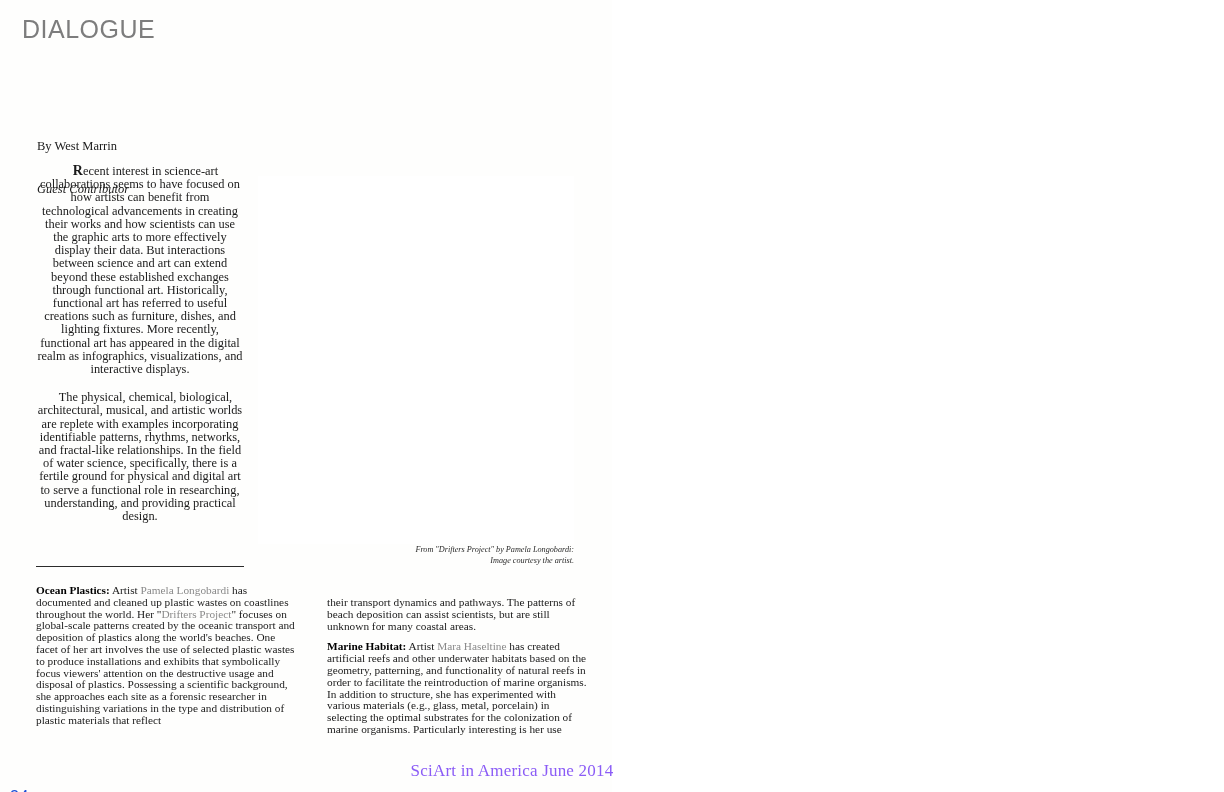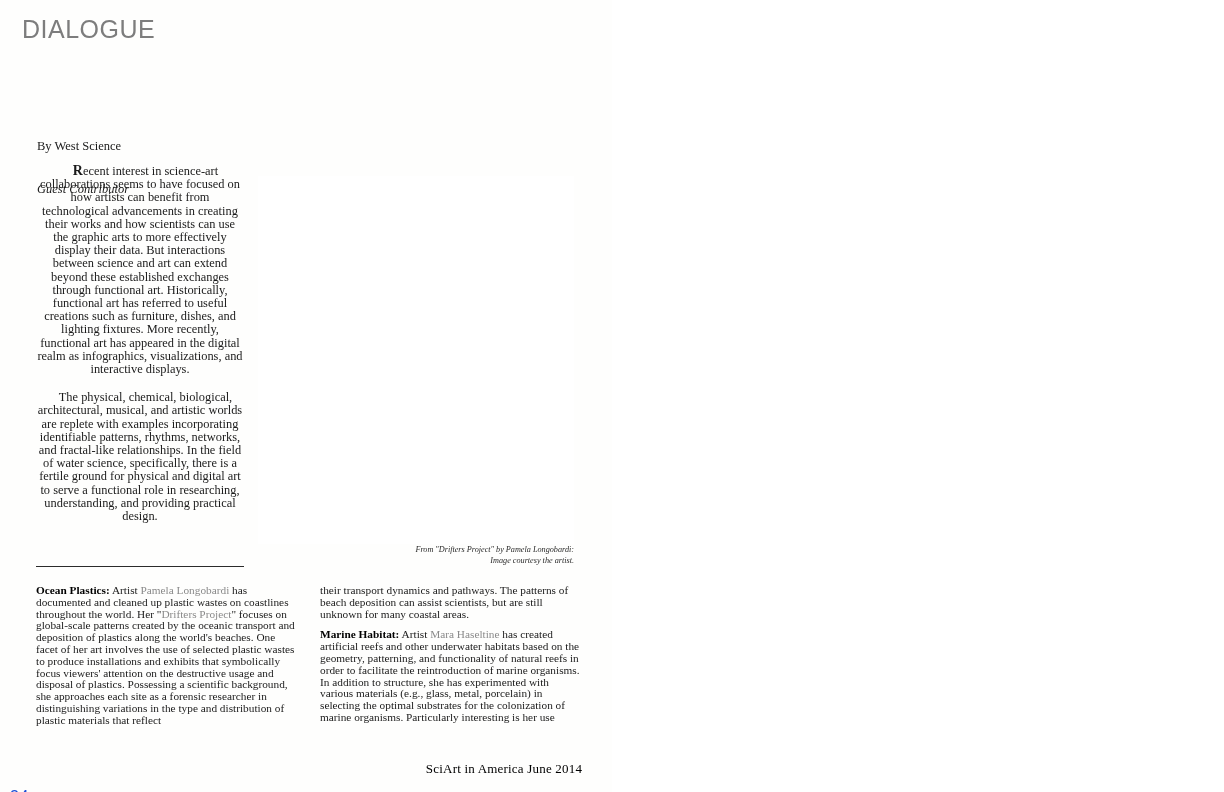--- a/index.html
+++ b/index.html
@@ -143,21 +143,21 @@
 
   
   .body-col {
     position: absolute;
     top: 585px;
     font-size: 11.3px;
     line-height: 11.8px;
     color: #1a1a1a;
   }
   .body-col.left  { left: 36px;  width: 261px; }
-  .body-col.right { left: 320px; width: 265px; }
+  .body-col.right { left: 327px; width: 265px; margin-top: 12px; }
   .body-col p { margin: 0 0 9px 0; }
   .body-col p:last-child { margin-bottom: 0; }
   .lede {
     font-weight: bold;
     color: #000000;
   }
   a.ext, .ext {
     color: #8a8a8a;
     text-decoration: none;
   }
@@ -167,42 +167,42 @@
     position: absolute;
     left: 10px;
     top: 788px;
     font-family: "Liberation Sans", "DejaVu Sans", sans-serif;
     font-size: 16px;
     color: #1d4ed8;
     letter-spacing: 0.5px;
   }
   .footer-note {
     position: absolute;
-    left: 4px;
+    left: 12px;
     top: 761px;
     width: 1000px;
     text-align: center;
     font-family: "Liberation Serif", "DejaVu Serif", serif;
-    font-size: 13px;
-    color: #000000;
+    font-size: 17px;
+    color: #8b5cf6;
     letter-spacing: 0.2px;
   }
 </style>
 </head>
 <body>
 
 <div class="page">
 
   <div class="leaf-tint"></div>
 
   <div class="kicker">DIALOGUE</div>
 
 
   <div class="byline">
-    <div>By West Science</div>
+    <div>By West Marrin</div>
     <div class="role">Guest Contributor</div>
   </div>
 
   <div class="col-intro">
     <p><span class="drop">R</span><span>ecent interest in science-art collaborations seems to have focused on how artists can benefit from technological advancements in creating their works and how scientists can use the graphic arts to more effectively display their data. But interactions between science and art can extend beyond these established exchanges through functional art. Historically, functional art has referred to useful creations such as furniture, dishes, and lighting fixtures. More recently, functional art has appeared in the digital realm as infographics, visualizations, and interactive displays.</span></p>
     <p>The physical, chemical, biological, architectural, musical, and artistic worlds are replete with examples incorporating identifiable patterns, rhythms, networks, and fractal-like relationships. In the field of water science, specifically, there is a fertile ground for physical and digital art to serve a functional role in researching, understanding, and providing practical design.</p>
   </div>
 
   <div class="col-rule"></div>
 

